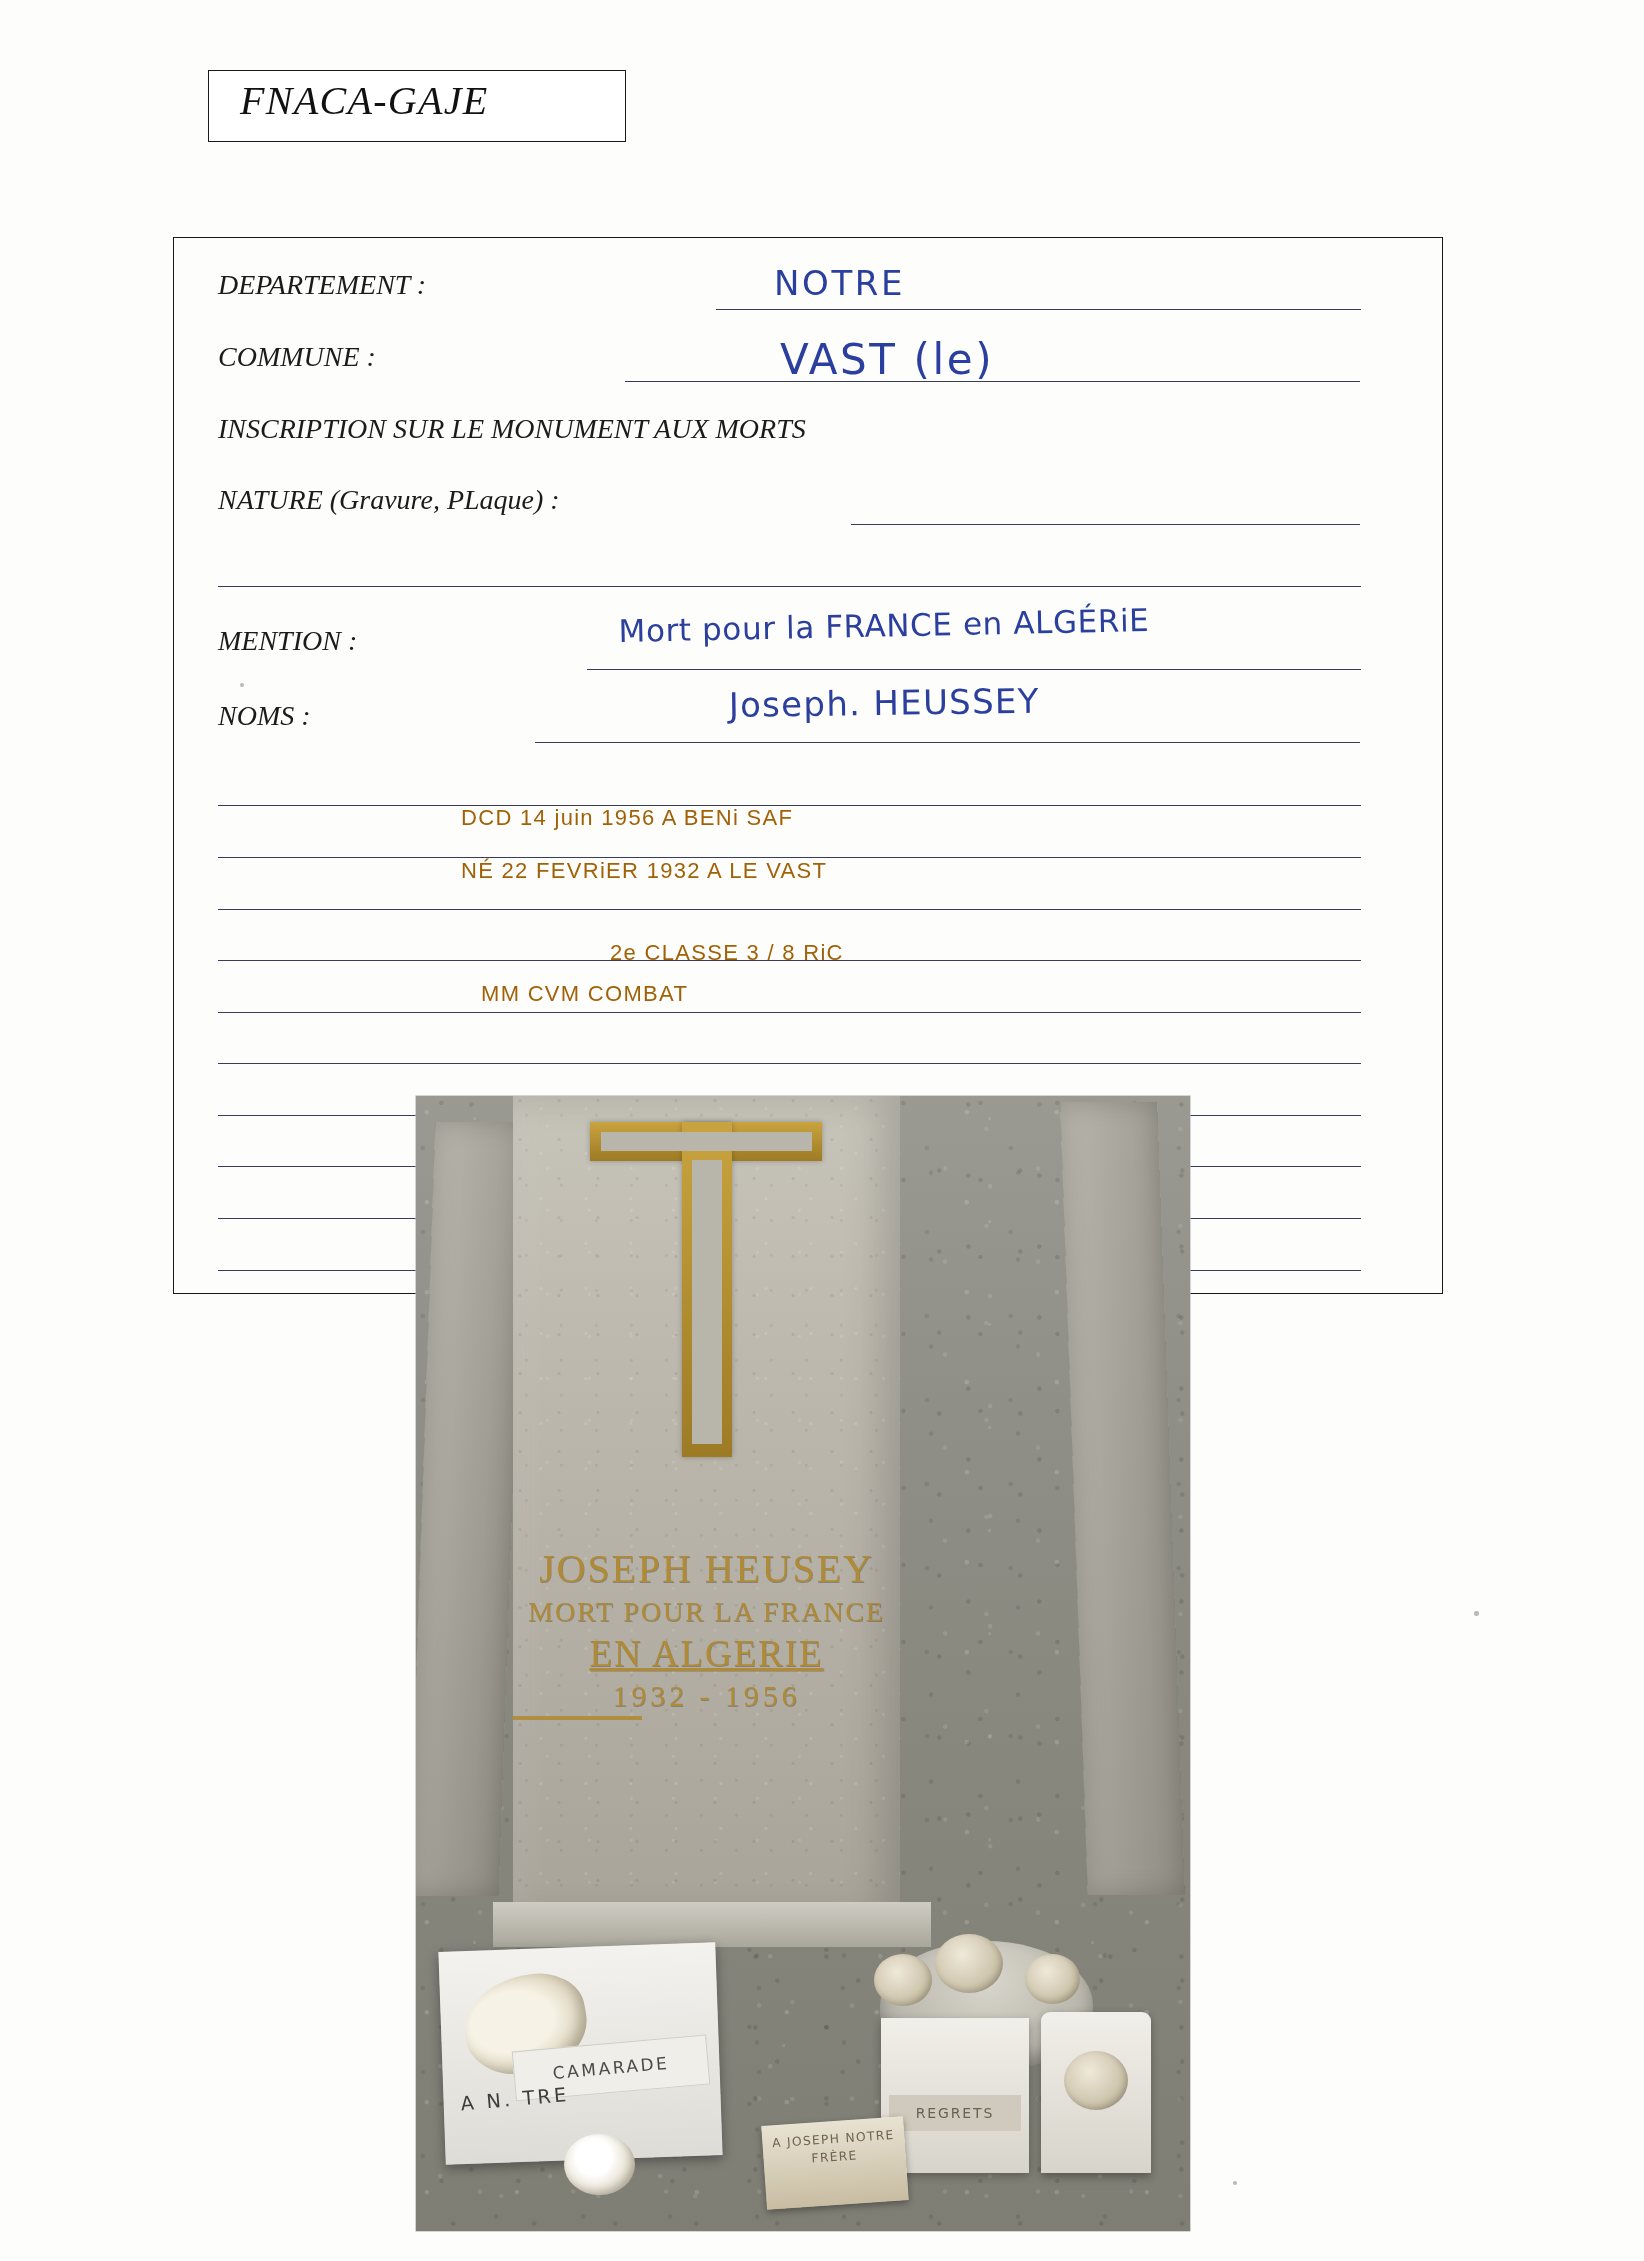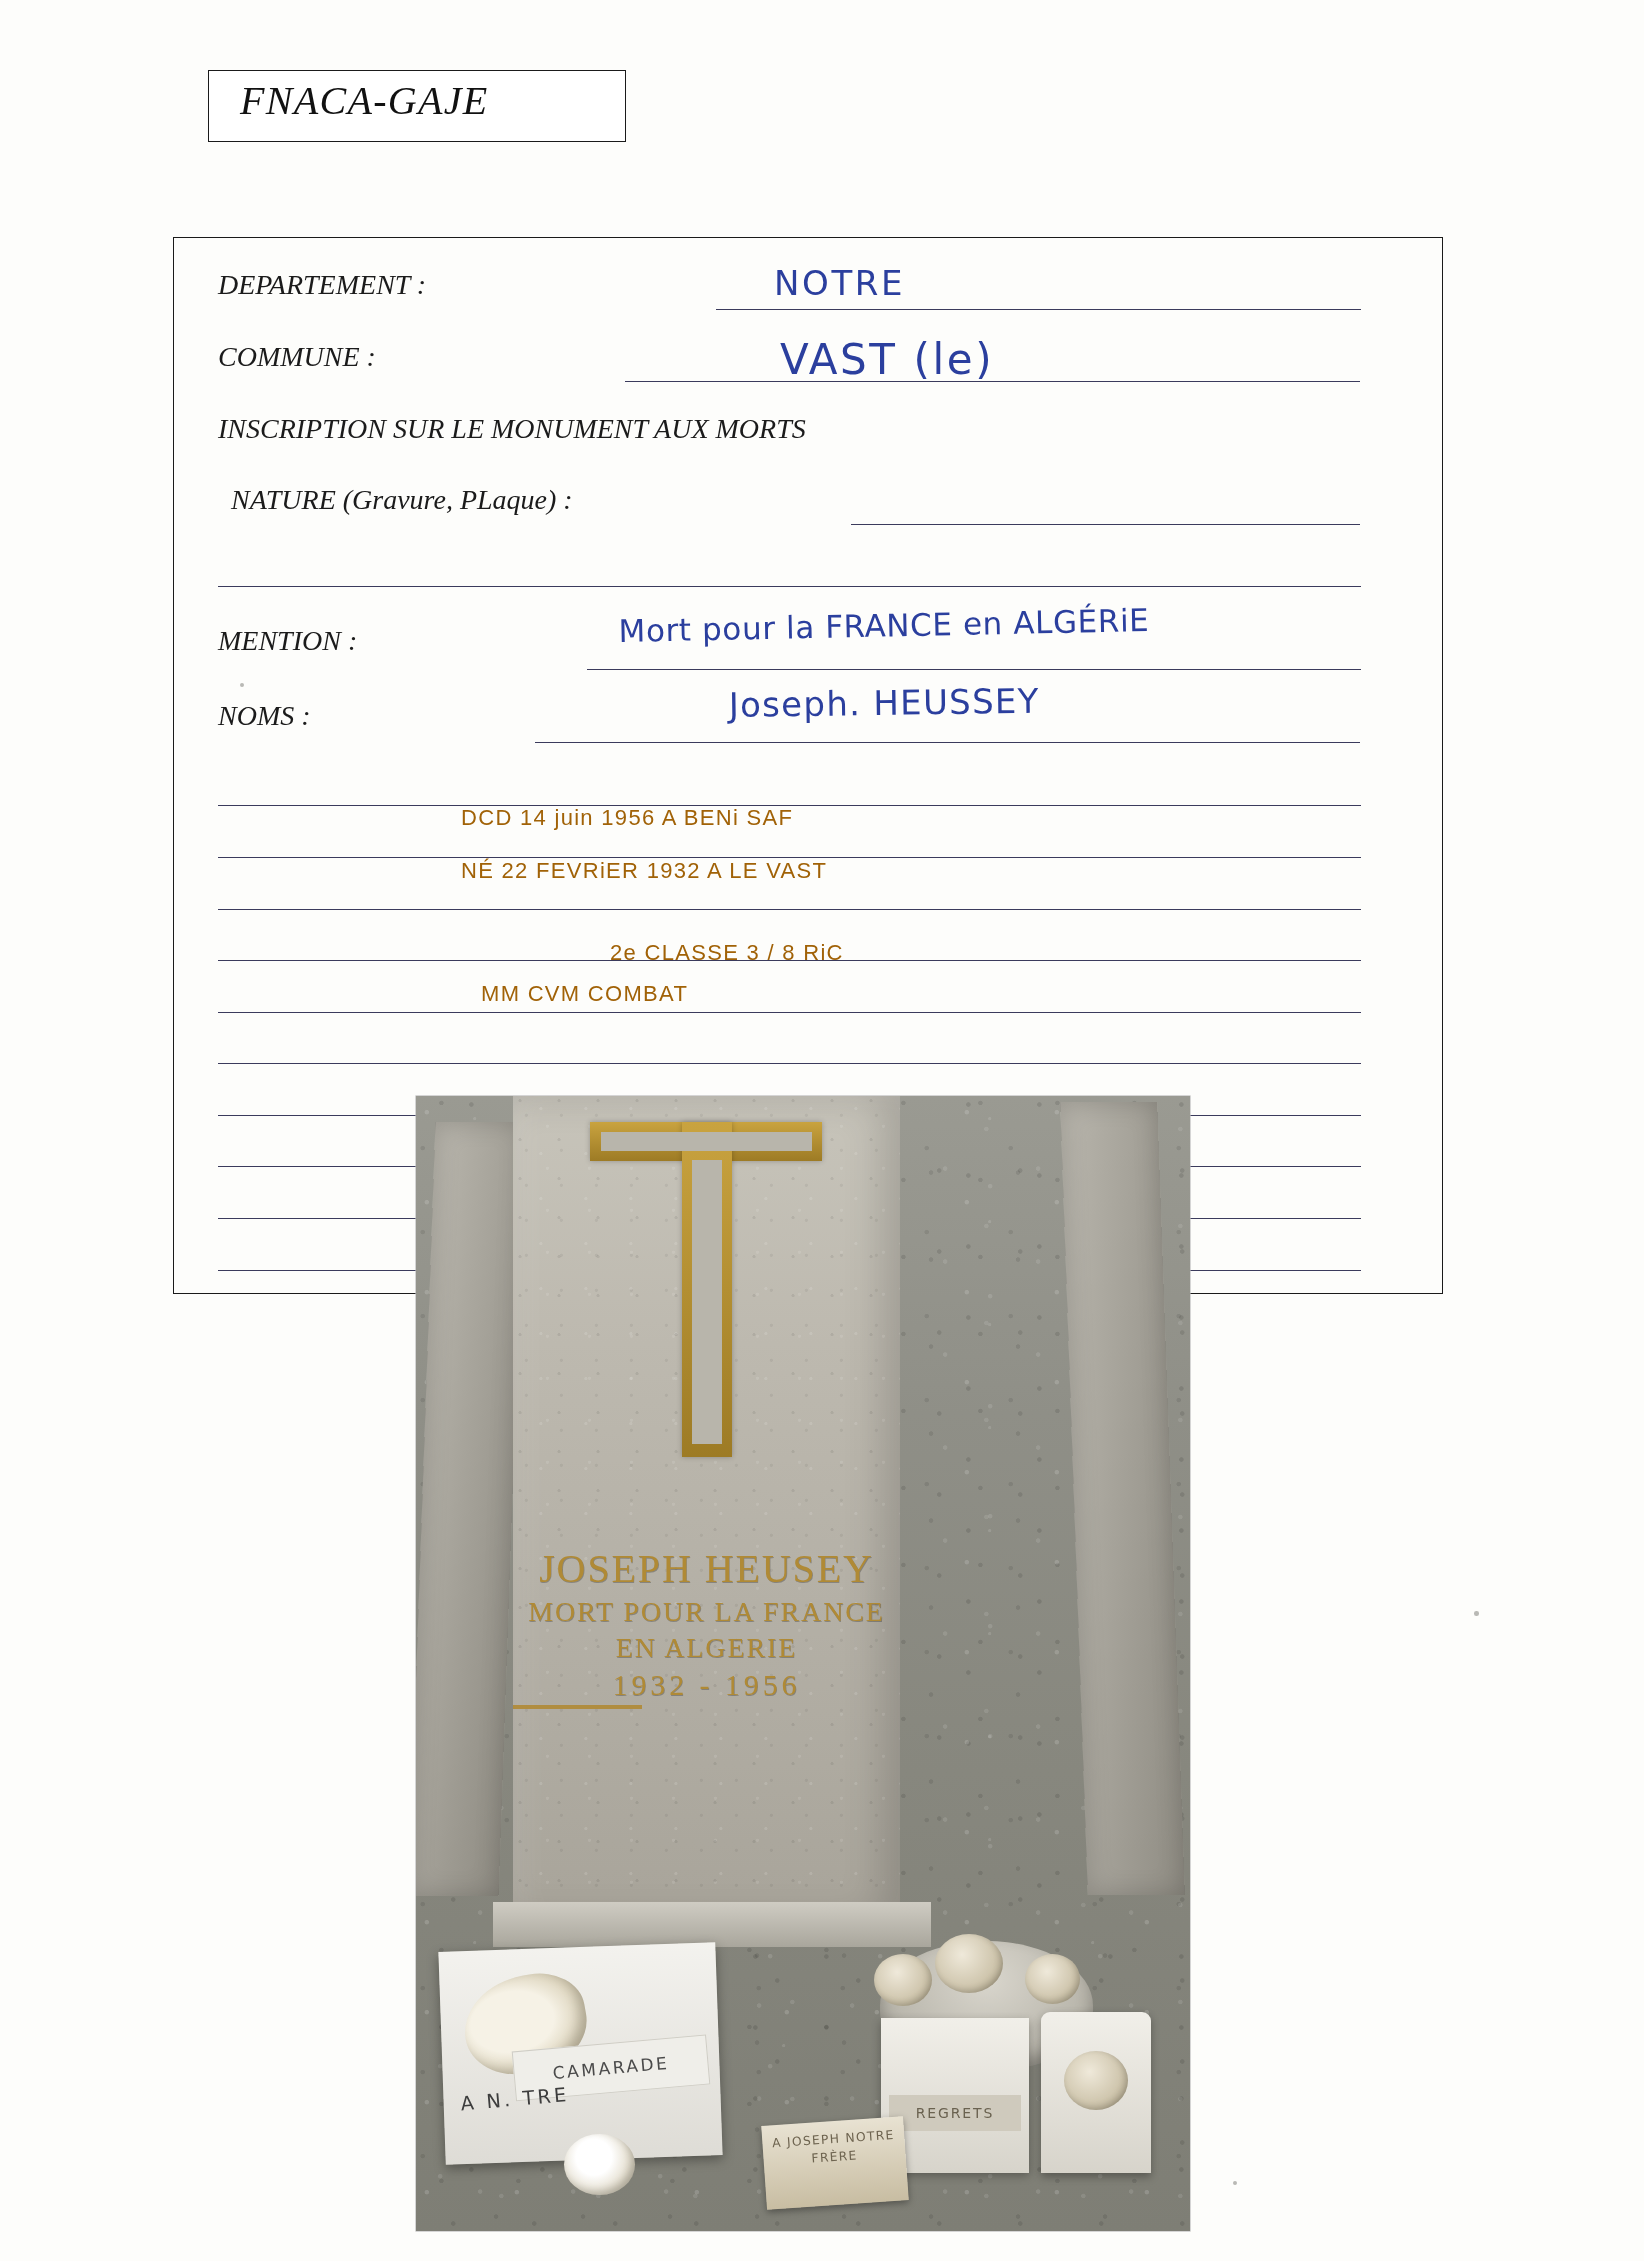--- a/index.html
+++ b/index.html
@@ -186,21 +186,21 @@
     top: 445px;
     text-align: center;
     color: #b08a35;
     font-family: "Liberation Serif", serif;
     letter-spacing: 1.9px;
     text-shadow: 0.6px 0.6px 0 rgba(0,0,0,.25);
   }
   .epitaph div { margin: 3.9px 0; }
   .ep1 { font-size: 40px; }
   .ep2 { font-size: 28px; }
-  .ep3 { font-size: 28px; }
+  .ep3 { font-size: 37px; text-decoration: underline; }
   .ep4 { font-size: 30px; letter-spacing: 3.9px; }
   .ep-dash {
     margin: 11.6px auto 0;
     width: 129px; height: 3.9px;
     background: #b08a35;
     opacity: .9;
   }
 
   
   .base {
@@ -315,21 +315,21 @@
     <span class="lbl" style="left:44px; top:31px;">DEPARTEMENT :</span>
     <div class="rule" style="left:542px; top:71px; width:645px;"></div>
     <span class="hw-blue" style="left:600px; top:24.5px; font-size:34px; letter-spacing:2.6px;">NOTRE</span>
 
     <span class="lbl" style="left:44px; top:103px;">COMMUNE :</span>
     <div class="rule" style="left:451px; top:143px; width:735px;"></div>
     <span class="hw-blue" style="left:606px; top:97px; font-size:42px; letter-spacing:2.6px;">VAST   (le)</span>
 
     <span class="lbl" style="left:44px; top:175px;">INSCRIPTION SUR LE MONUMENT AUX MORTS</span>
 
-    <span class="lbl" style="left:57px; top:246px;">NATURE (Gravure, PLaque)  :</span>
+    <span class="lbl" style="left:44px; top:246px;">NATURE (Gravure, PLaque)  :</span>
     <div class="rule" style="left:677px; top:286px; width:509px;"></div>
     <div class="rule" style="left:44px; top:348px; width:1143px;"></div>
     <span class="hw-blue" style="left:696px; top:242px; font-size:31px;"></span>
 
     <span class="lbl" style="left:44px; top:387px;">MENTION  :</span>
     <div class="rule" style="left:413px; top:431px; width:774px;"></div>
     <span class="hw-blue" style="left:445px; top:375px; font-size:31px; letter-spacing:0.6px; transform:rotate(-1.2deg);">Mort pour la FRANCE en ALGÉRiE</span>
 
     <span class="lbl" style="left:44px; top:462px;">NOMS  :</span>
     <div class="rule" style="left:361px; top:504px; width:825px;"></div>

